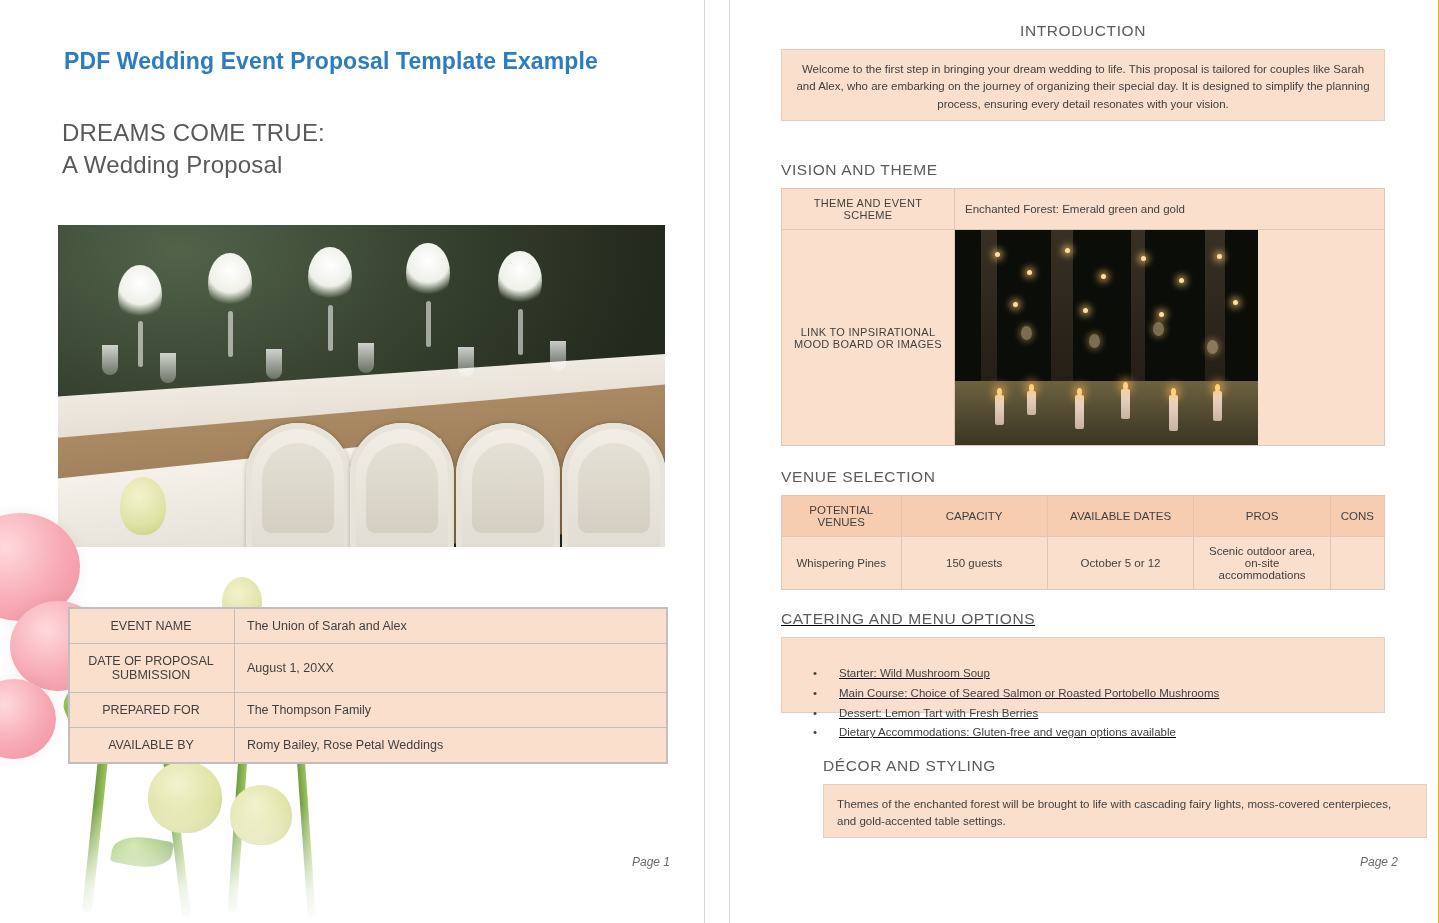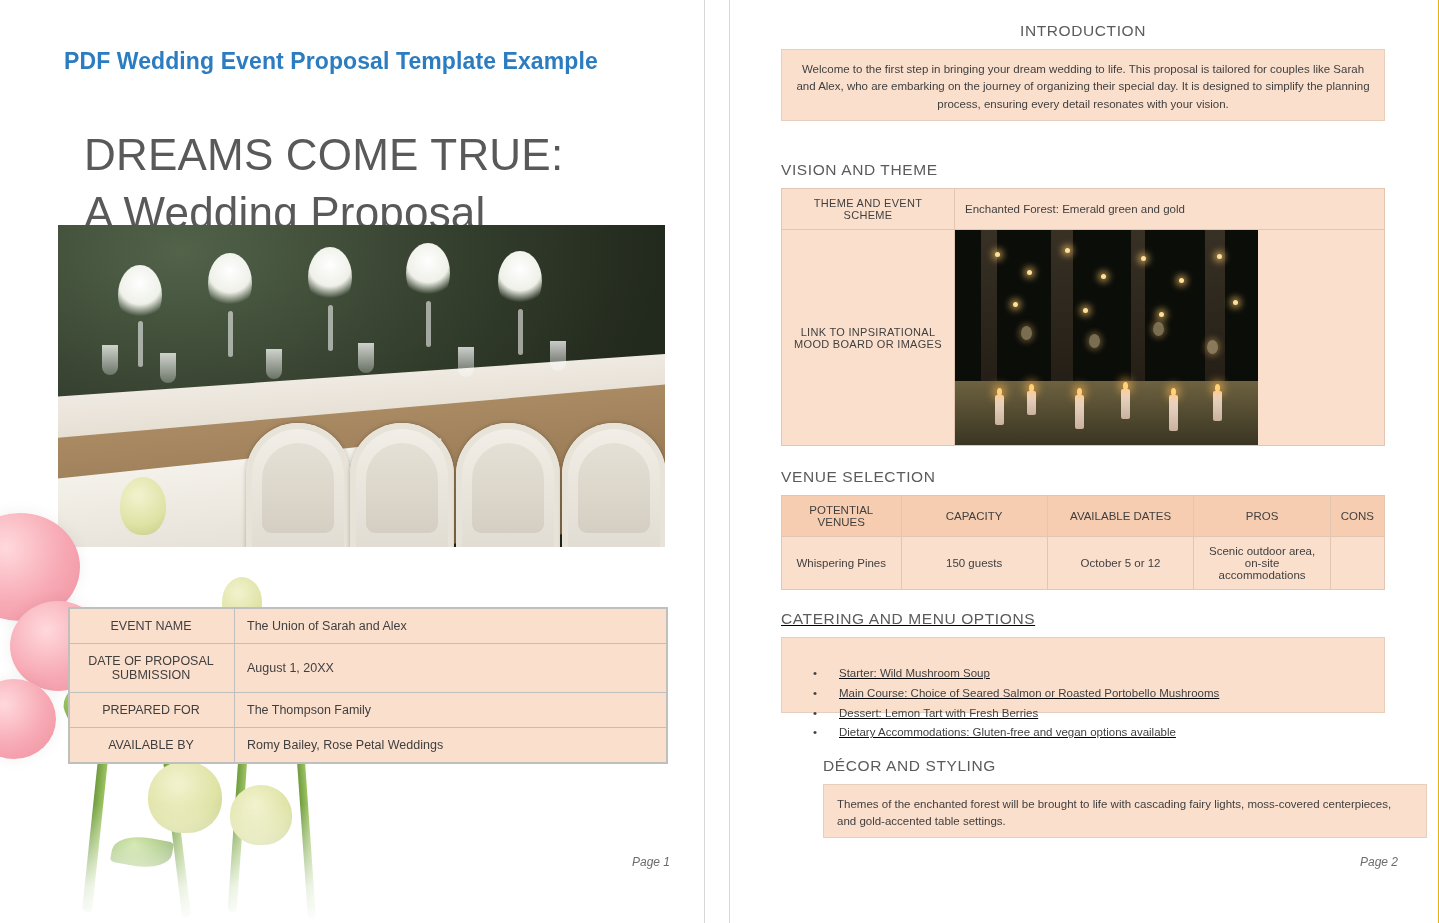--- a/index.html
+++ b/index.html
@@ -48,27 +48,26 @@
     top: 48px;
     font-size: 23px;
     font-weight: bold;
     color: #2b7cc0;
     letter-spacing: 0.1px;
     white-space: nowrap;
   }
   .p1-heading {
     position: absolute;
     left: 62px;
-    top: 126px;
-    font-size: 44px;
+    top: 117px;
+    font-size: 24px;
     color: #595959;
     line-height: 1.32;
     font-weight: normal;
     letter-spacing: 0.2px;
-    margin-left: 22px;
   }
   .p1-heading .line2 { display: block; }
 
   .p1-photo {
     position: absolute;
     left: 58px;
     top: 225px;
     width: 607px;
     height: 322px;
     overflow: hidden;

